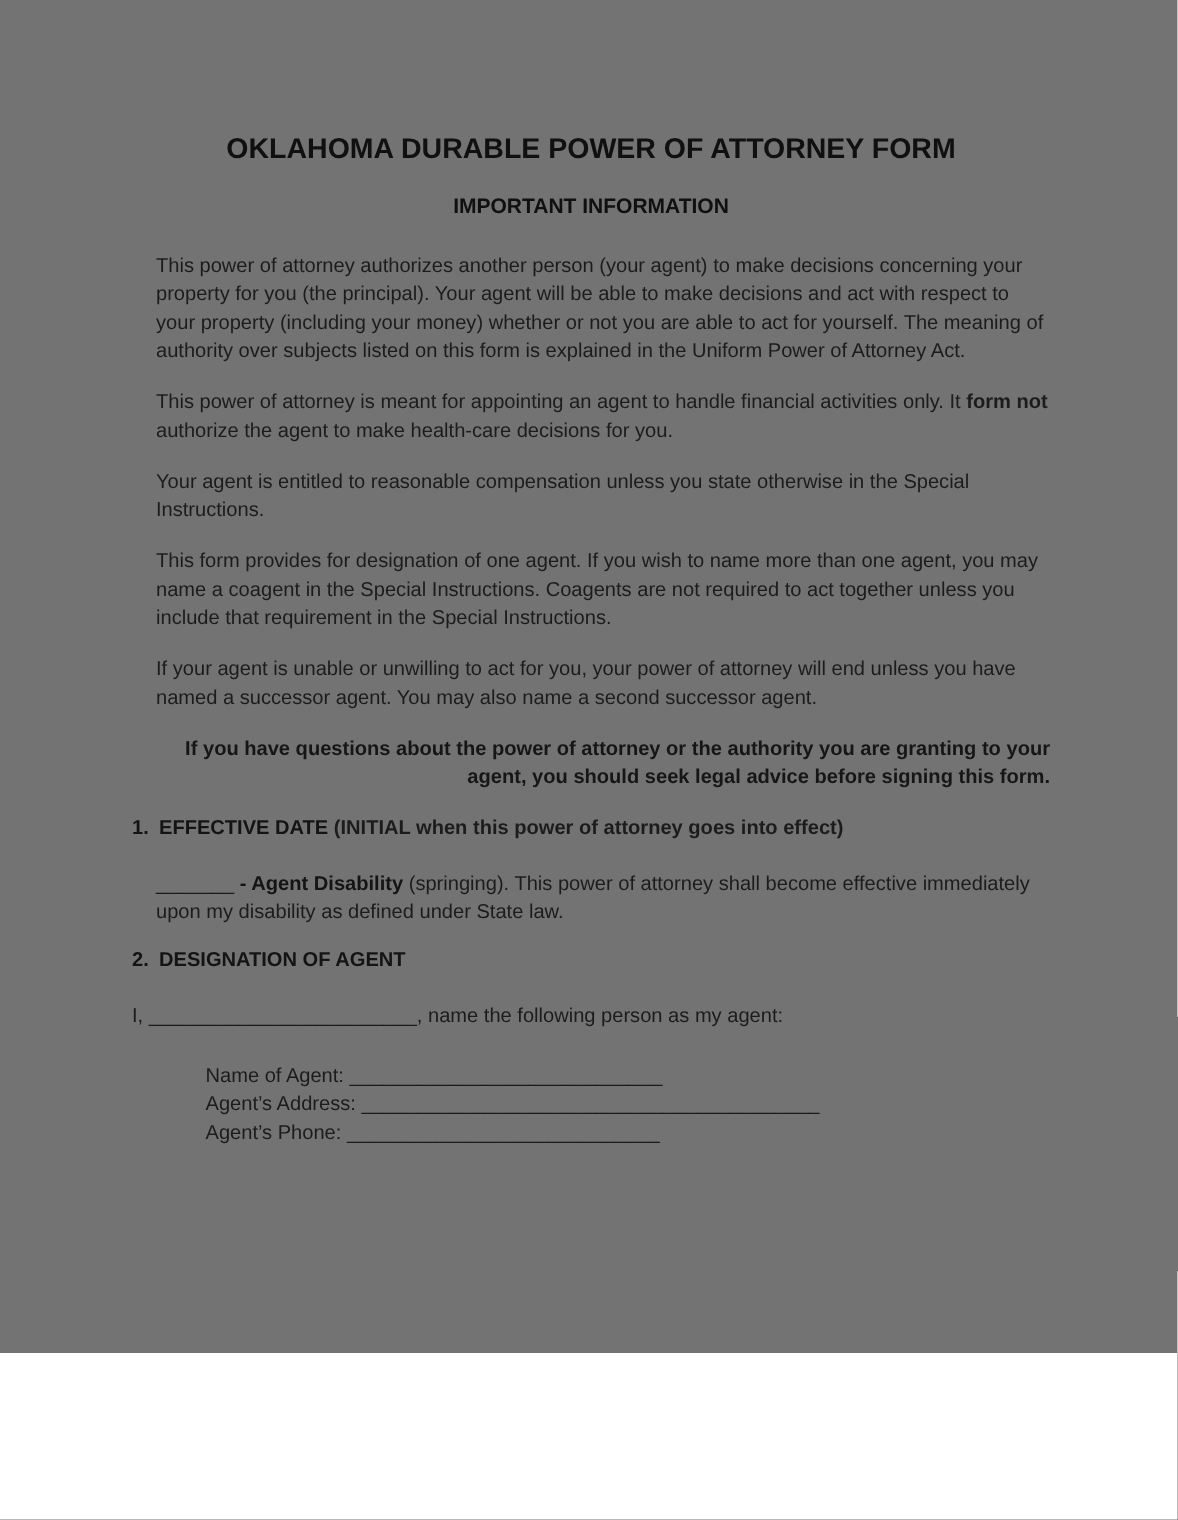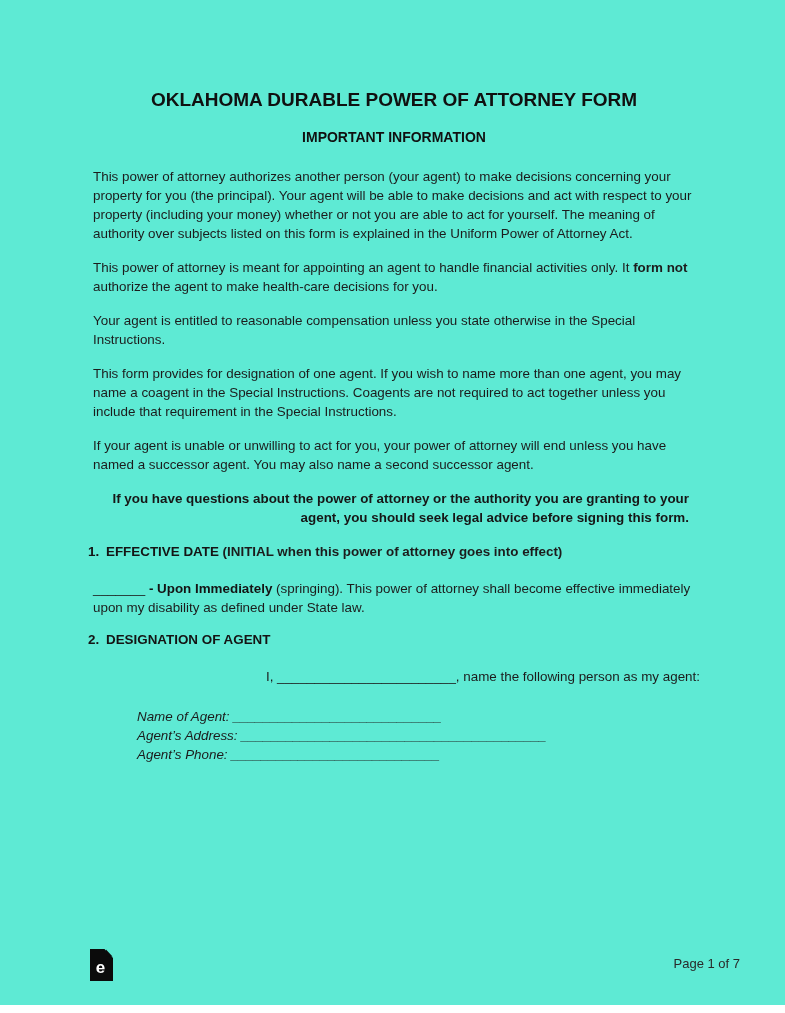--- a/index.html
+++ b/index.html
@@ -1,20 +1,20 @@
 <!DOCTYPE html>
 <html><head>
 <meta charset="utf-8">
 <style>
   html, body { margin: 0; padding: 0; background: #ffffff; }
   .page {
     position: relative;
     width: 785px;
-    height: 1005px;
-    background: #5eead4;
+    height: 902px;
+    background: #737373;
     font-family: "Liberation Sans", sans-serif;
     color: #1c1c1c;
     overflow: hidden;
   }
   .content {
     position: absolute;
     left: 88px;
     top: 88px;
     width: 612px;
     font-size: 13.4px;
@@ -29,30 +29,30 @@
     margin: 0 0 17px 0;
   }
   .doc-subtitle {
     font-size: 14px;
     line-height: 18px;
     font-weight: bold;
     color: #101010;
     text-align: center;
     margin: 0 0 21px 0;
   }
-  p { margin: 0 0 15px 5px; }
+  p { margin: 0 0 15px 16px; }
   .advisory { font-weight: bold; color: #161616; max-width: 596px; text-align: right; }
   .sec-heading { font-weight: bold; color: #141414; margin: 0 0 18px 0; }
   .sec-heading.s2 { }
   .sec-num { display: inline-block; min-width: 18px; }
   .sec-note { font-weight: bold; color: #1c1c1c; }
   .option strong { color: #141414; }
   .option.opt2 { margin-bottom: 13px; }
-  .principal-line { margin: 0 0 21px 0; text-align: right; }
-  .agent-fields { margin-left: 49px; font-style: italic; }
+  .principal-line { margin: 0 0 21px 0; }
+  .agent-fields { margin-left: 49px; }
   .field-line { margin: 0; }
   .blank { letter-spacing: 0; white-space: nowrap; }
   .footer-logo {
     position: absolute;
     left: 90px;
     top: 949px;
     width: 23px;
     height: 32px;
   }
   .page-indicator {
@@ -83,21 +83,21 @@
 
     <p>This form provides for designation of one agent. If you wish to name more than one agent, you may name a coagent in the Special Instructions. Coagents are not required to act together unless you include that requirement in the Special Instructions.</p>
 
     <p>If your agent is unable or unwilling to act for you, your power of attorney will end unless you have named a successor agent. You may also name a second successor agent.</p>
 
     <p class="advisory">If you have questions about the power of attorney or the authority you are granting to your agent, you should seek legal advice before signing this form.</p>
 
     <p class="sec-heading s1"><span class="sec-num">1.</span><span>EFFECTIVE DATE</span><span class="sec-note"> (INITIAL when this power of attorney goes into effect)</span></p>
 
 
-    <p class="option opt2"><span class="blank">_______</span> <strong>- Upon Immediately</strong><span> (springing). This power of attorney shall become effective immediately upon my disability as defined under State law.</span></p>
+    <p class="option opt2"><span class="blank">_______</span> <strong>- Agent Disability</strong><span> (springing). This power of attorney shall become effective immediately upon my disability as defined under State law.</span></p>
 
     <p class="sec-heading s2"><span class="sec-num">2.</span><span>DESIGNATION OF AGENT</span></p>
 
     <p class="principal-line"><span>I, </span><span class="blank">________________________</span><span>, name the following person as my agent:</span></p>
 
     <div class="agent-fields">
       <p class="field-line"><span>Name of Agent:</span> <span class="blank">____________________________</span></p>
       <p class="field-line"><span>Agent’s Address:</span> <span class="blank">_________________________________________</span></p>
       <p class="field-line"><span>Agent’s Phone:</span> <span class="blank">____________________________</span></p>
     </div>

